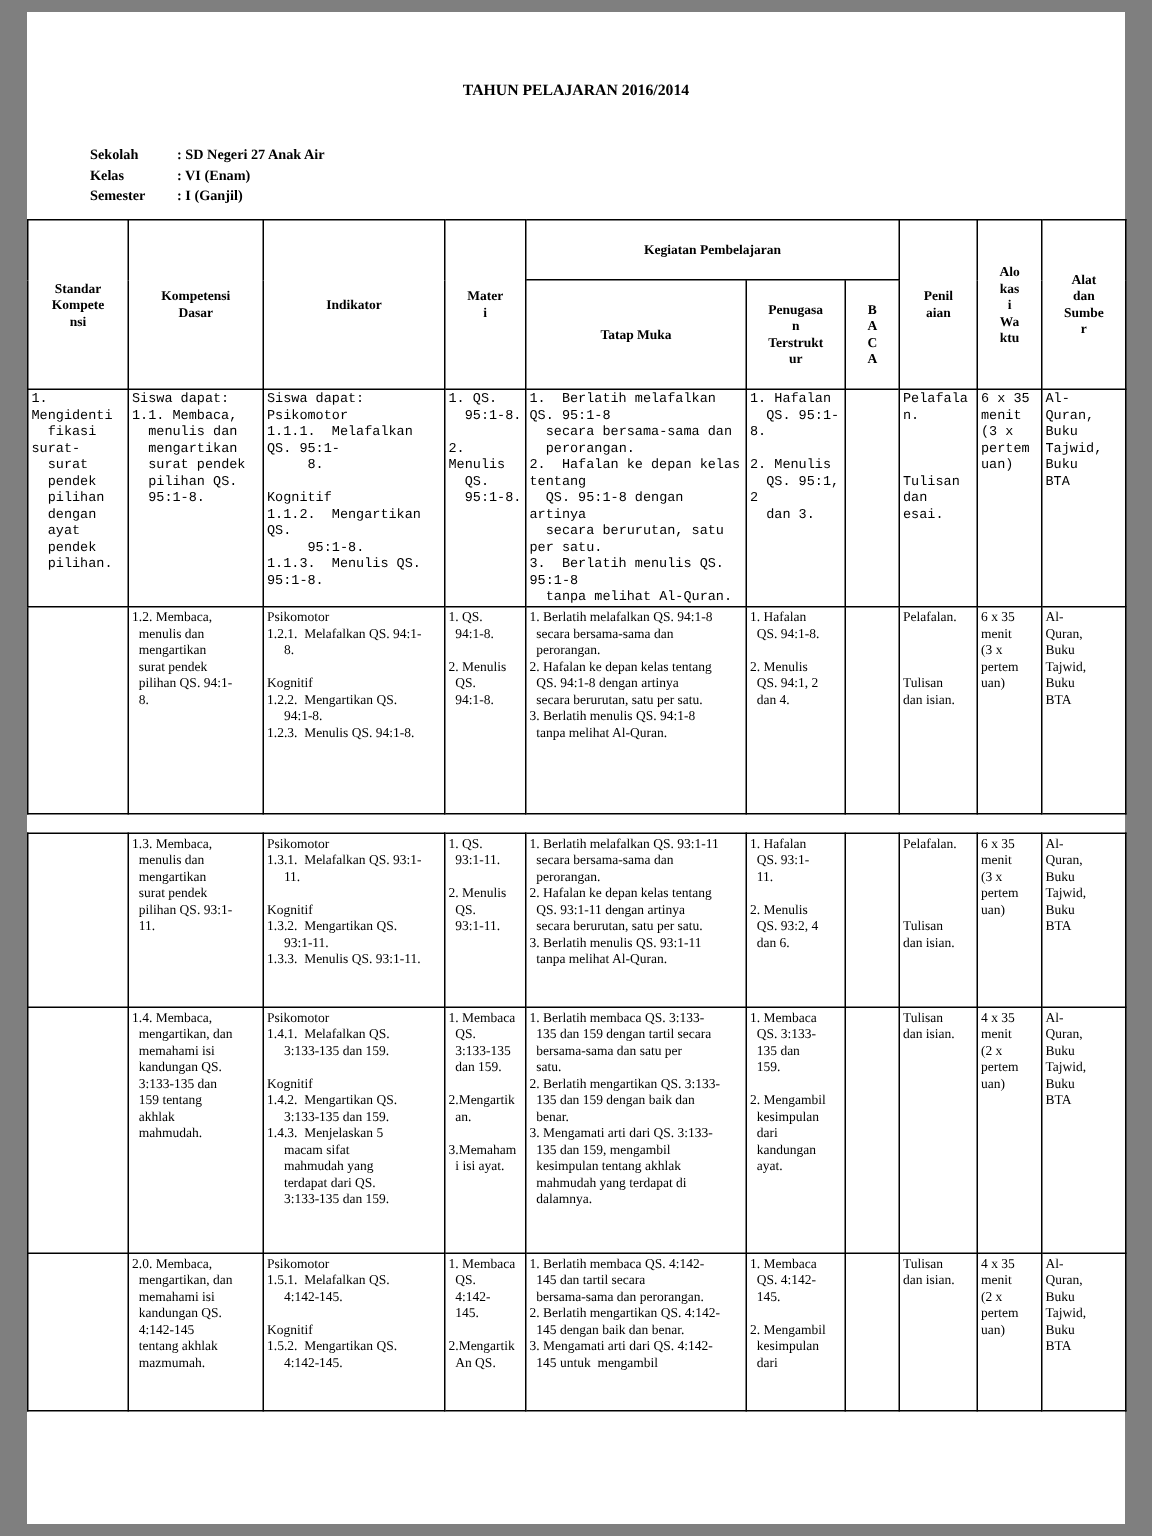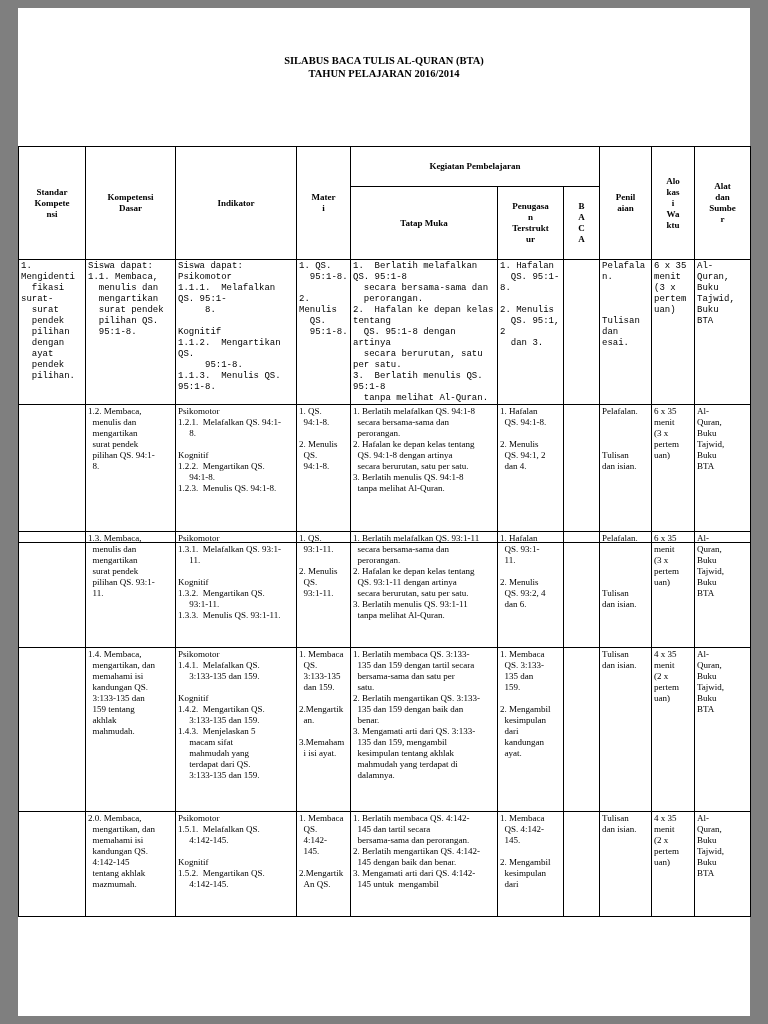--- a/index.html
+++ b/index.html
@@ -37,21 +37,21 @@
   table.silabus {
     position: absolute;
     left: 0;
     width: 732px;
     border-collapse: collapse;
     table-layout: fixed;
     font-size: 9px;
     line-height: 11px;
   }
   .t1 { top: 138px; }
-  .t2 { top: 523px; }
+  .t2 { top: 547px; }
   .silabus td, .silabus th {
     border: 1px solid #000;
     vertical-align: top;
     padding: 1px 2px 0 2px;
     overflow: hidden;
     white-space: pre-wrap;
     word-wrap: break-word;
   }
   .silabus th {
     font-weight: bold;
@@ -67,24 +67,37 @@
   tr.h164 { height: 164px; }
   tr.h105 { height: 105px; }
 </style>
 </head>
 <body>
 
 <div class="viewer">
   <div class="page">
 
     <div class="title-block">
-      <div>SILABUS BACA TULIS AL-QURAN (BTA)</div>
       <div>TAHUN PELAJARAN 2016/2014</div>
     </div>
 
+    <div class="meta">
+      <div class="meta-row">
+        <span class="meta-label">Sekolah</span>
+        <span class="meta-value">: SD Negeri 27 Anak Air</span>
+      </div>
+      <div class="meta-row">
+        <span class="meta-label">Kelas</span>
+        <span class="meta-value">: VI (Enam)</span>
+      </div>
+      <div class="meta-row">
+        <span class="meta-label">Semester</span>
+        <span class="meta-value">: I (Ganjil)</span>
+      </div>
+    </div>
 
     <table class="silabus t1">
       <colgroup>
         <col style="width:67px">
           <col style="width:90px">
           <col style="width:121px">
           <col style="width:54px">
         <col style="width:147px">
           <col style="width:66px">
           <col style="width:36px">

